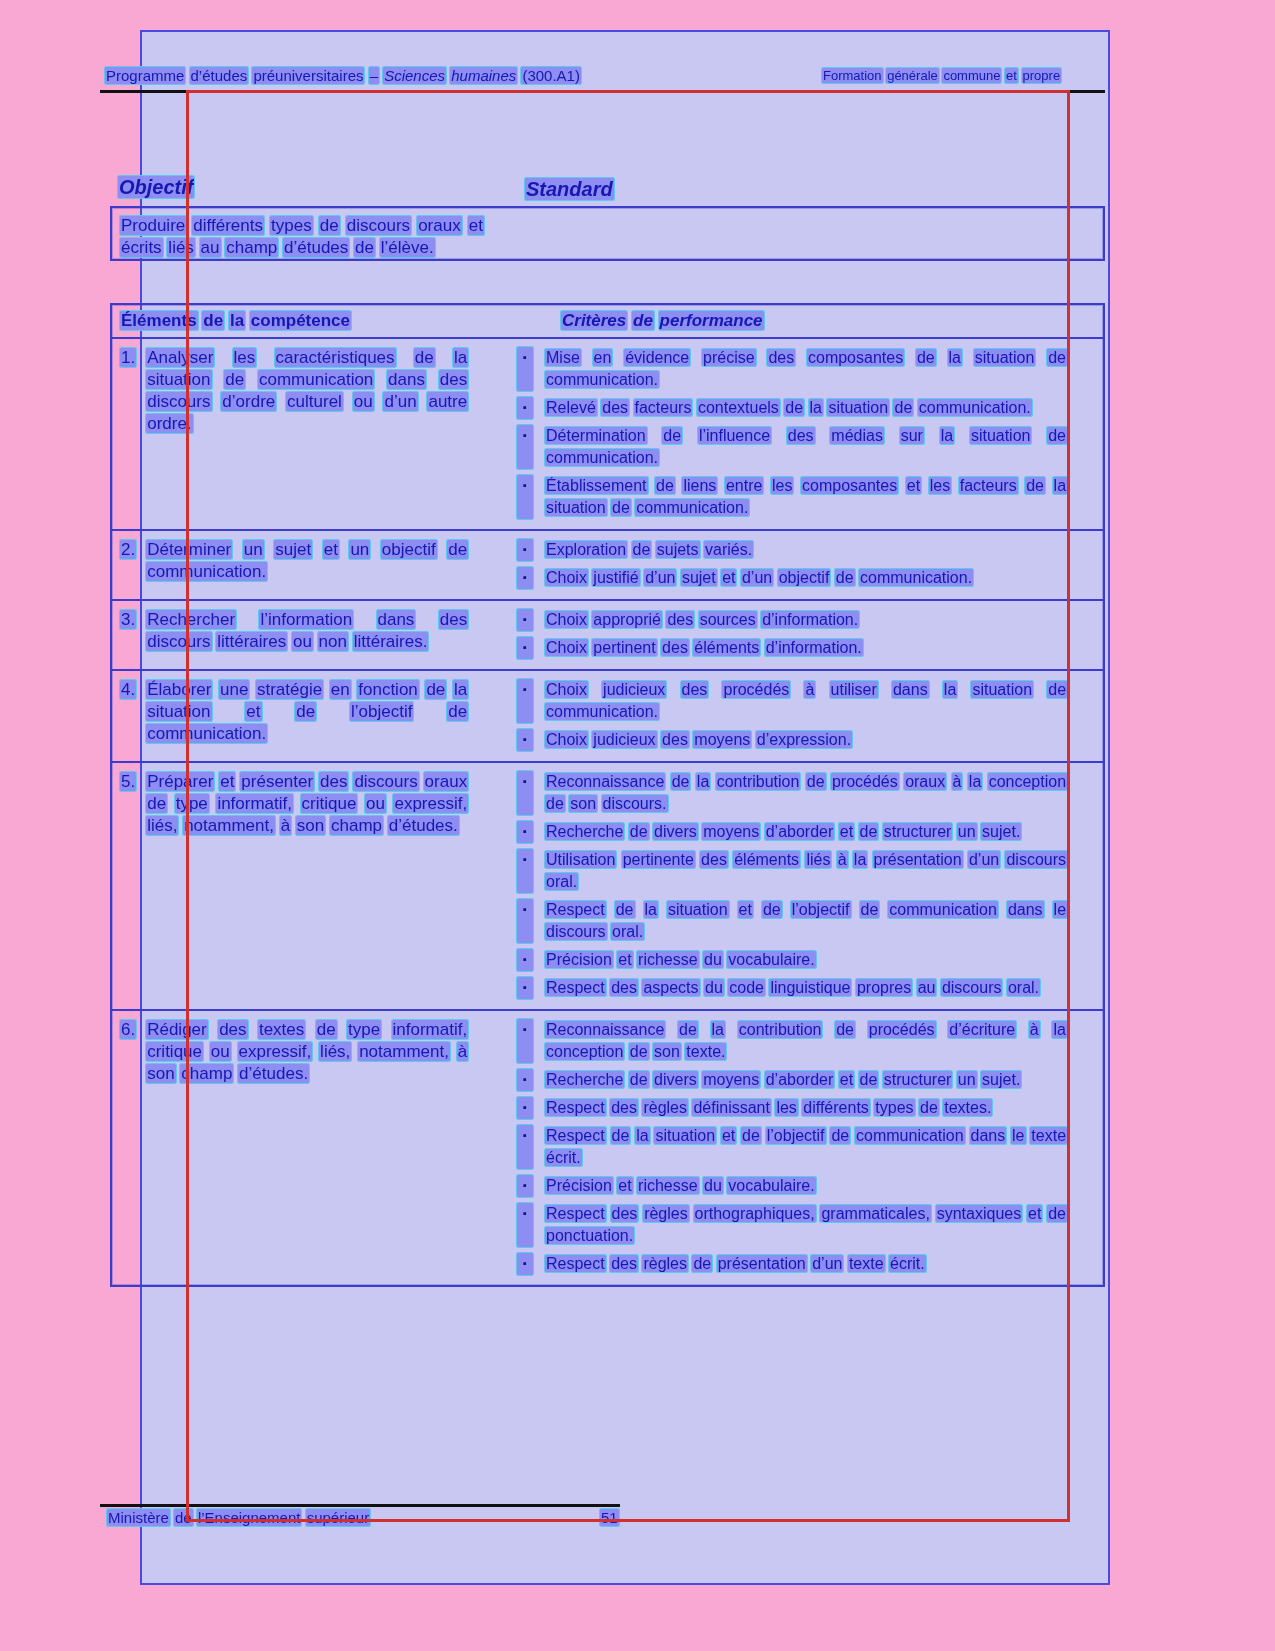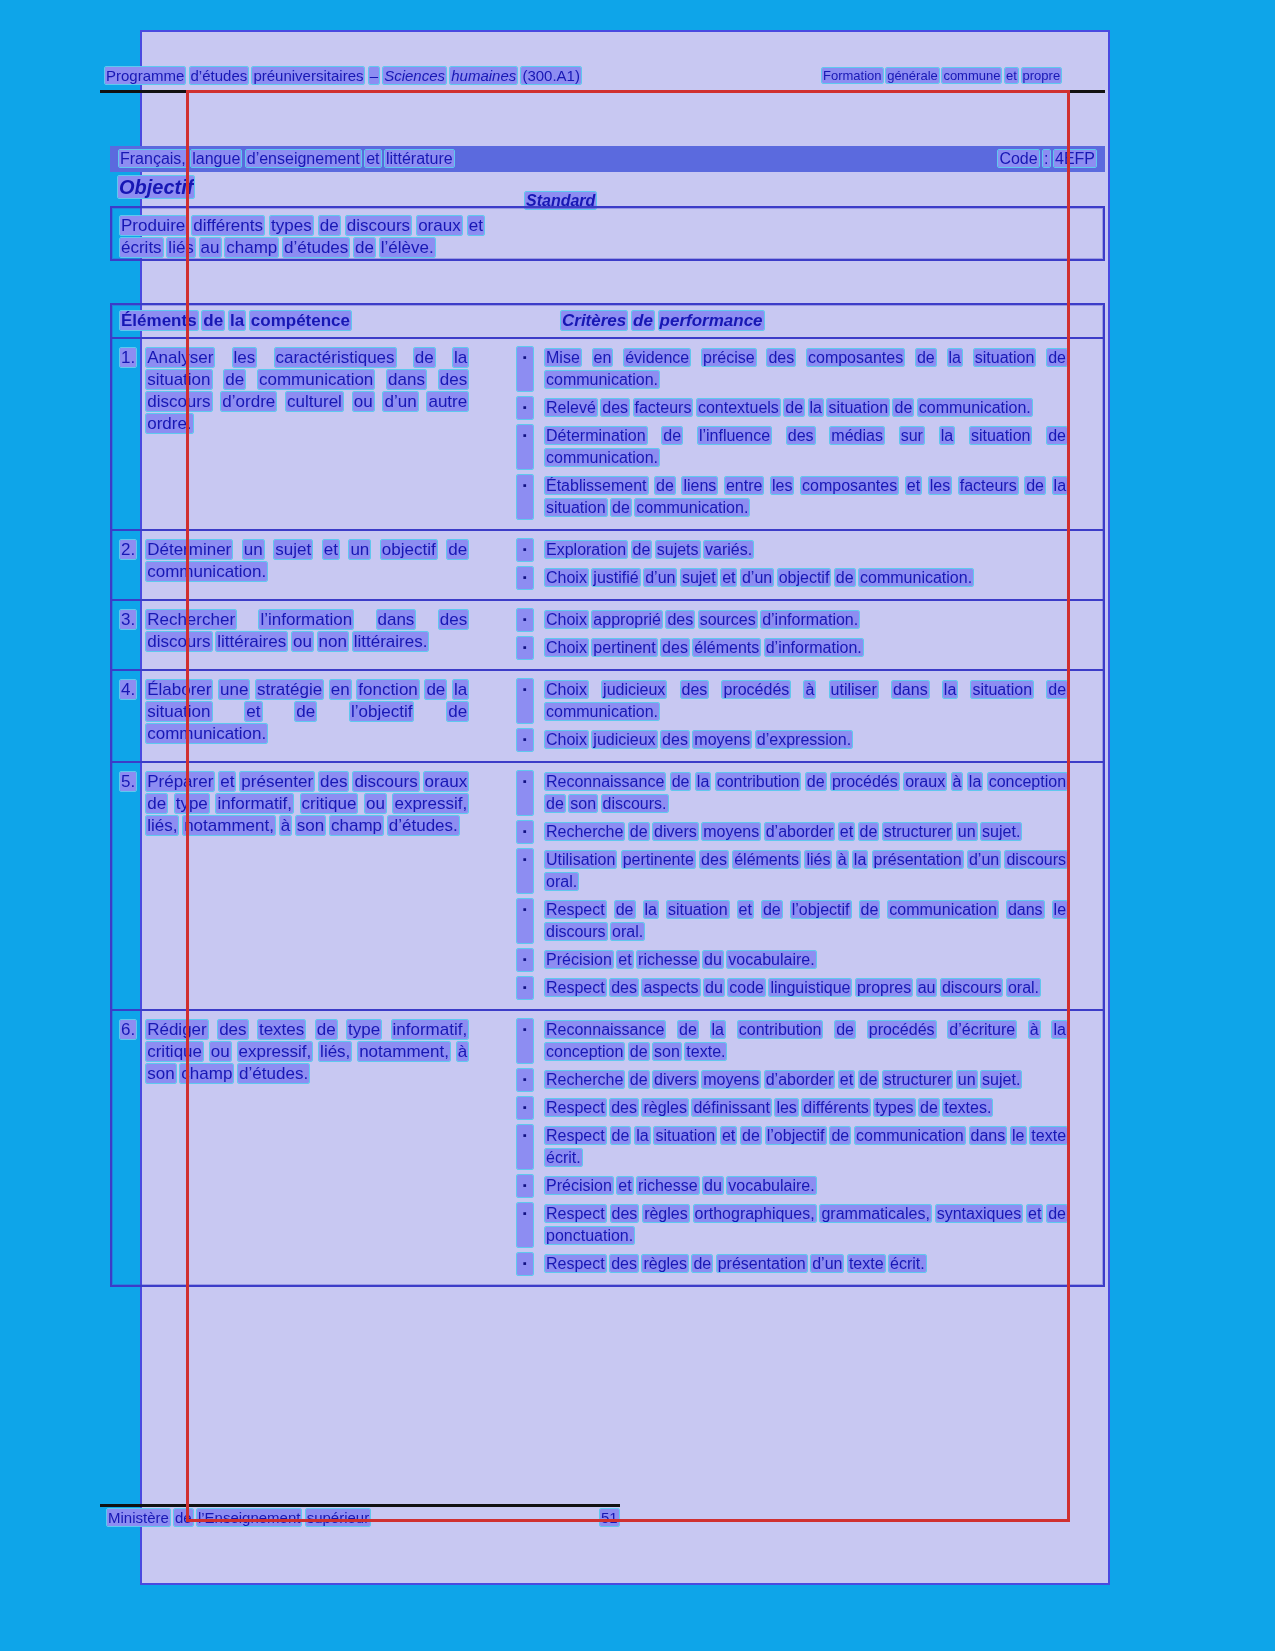--- a/index.html
+++ b/index.html
@@ -7,40 +7,40 @@
     --hl:#8d8df2;
     --hl-edge:#5fc8ee;
     --txt:#1717b4;
     --bar:#5b6ade;
     --red:#d03030;
     --rule:#111111;
     --bord:#3c3cc8;
   }
   *{margin:0;padding:0;box-sizing:border-box;}
   body{background:#ffffff;font-family:"Liberation Sans", sans-serif;}
-  .canvas{position:relative;width:1275px;height:1651px;background:#0ea5e9;overflow:hidden;}
+  .canvas{position:relative;width:1275px;height:1651px;background:#f9a8d4;overflow:hidden;}
   .page{position:absolute;left:140px;top:30px;width:970px;height:1555px;
         background:var(--page-bg);border:2px solid #4a4ae0;}
   
   .w{background:var(--hl);outline:1px solid var(--hl-edge);color:var(--txt);
      padding:0 1px;border-radius:1px;}
   
   .hdr-left{position:absolute;left:105px;top:66px;font-size:15px;line-height:20px;color:var(--txt);z-index:3;}
   .hdr-left .it{font-style:italic;}
   .hdr-right{position:absolute;top:66px;left:822px;width:283px;text-align:left;
              font-size:13px;line-height:20px;z-index:3;}
   .hdr-rule{position:absolute;left:100px;top:90px;width:1005px;height:3px;background:var(--rule);z-index:2;}
   
   .title-bar{position:absolute;left:110px;top:146px;width:995px;height:26px;background:var(--bar);
              display:flex;align-items:center;justify-content:space-between;padding:0 9px;
              font-size:16px;z-index:3;}
   
   .col-heads{position:absolute;left:110px;top:176px;width:995px;height:26px;z-index:3;}
   .obj-head{position:absolute;left:8px;top:0;font-size:20px;font-weight:bold;font-style:italic;}
-  .std-head{position:absolute;left:415px;top:16px;font-size:16px;font-weight:bold;font-style:italic;}
+  .std-head{position:absolute;left:415px;top:2px;font-size:20px;font-weight:bold;font-style:italic;}
   
   .enonce-box{position:absolute;left:110px;top:206px;width:995px;z-index:3;
               border:2px solid var(--bord);box-shadow:inset 0 0 0 1px rgba(70,70,200,.35);}
   .box-head{padding:4px 8px;font-size:17px;font-weight:bold;border-bottom:2px solid var(--bord);}
   .enonce-text{padding:7px 8px 0 8px;font-size:17px;line-height:22px;width:380px;text-align:justify;}
   
   .table-box{position:absolute;left:110px;top:303px;width:995px;z-index:3;
              border:2px solid var(--bord);box-shadow:inset 0 0 0 1px rgba(70,70,200,.35);}
   .thead-row{display:flex;font-size:17px;font-weight:bold;padding:6px 0;gap:42px;}
   .thead-left{width:407px;padding-left:8px;}
@@ -64,24 +64,20 @@
 </head>
 <body>
 
 <div class="canvas">
   <div class="page"></div>
 
   <div class="hdr-left"><span><span class="w">Programme</span> <span class="w">d’études</span> <span class="w">préuniversitaires</span> <span class="w">–</span></span> <span class="it"><span class="w">Sciences</span> <span class="w">humaines</span></span> <span><span class="w">(300.A1)</span></span></div>
   <div class="hdr-right"><span class="w">Formation</span> <span class="w">générale</span> <span class="w">commune</span> <span class="w">et</span> <span class="w">propre</span></div>
   <div class="hdr-rule"></div>
 
-  <div class="title-bar">
-    <span><span class="w">Français,</span> <span class="w">langue</span> <span class="w">d’enseignement</span> <span class="w">et</span> <span class="w">littérature</span></span>
-    <span><span class="w">Code</span> <span class="w">:</span> <span class="w">4EFP</span></span>
-  </div>
 
   <div class="col-heads">
     <span class="obj-head"><span class="w">Objectif</span></span>
     <span class="std-head"><span class="w">Standard</span></span>
   </div>
 
   <div class="enonce-box">
     <div class="enonce-text"><span class="w">Produire</span> <span class="w">différents</span> <span class="w">types</span> <span class="w">de</span> <span class="w">discours</span> <span class="w">oraux</span> <span class="w">et</span> <span class="w">écrits</span> <span class="w">liés</span> <span class="w">au</span> <span class="w">champ</span> <span class="w">d’études</span> <span class="w">de</span> <span class="w">l’élève.</span></div>
   </div>
 

